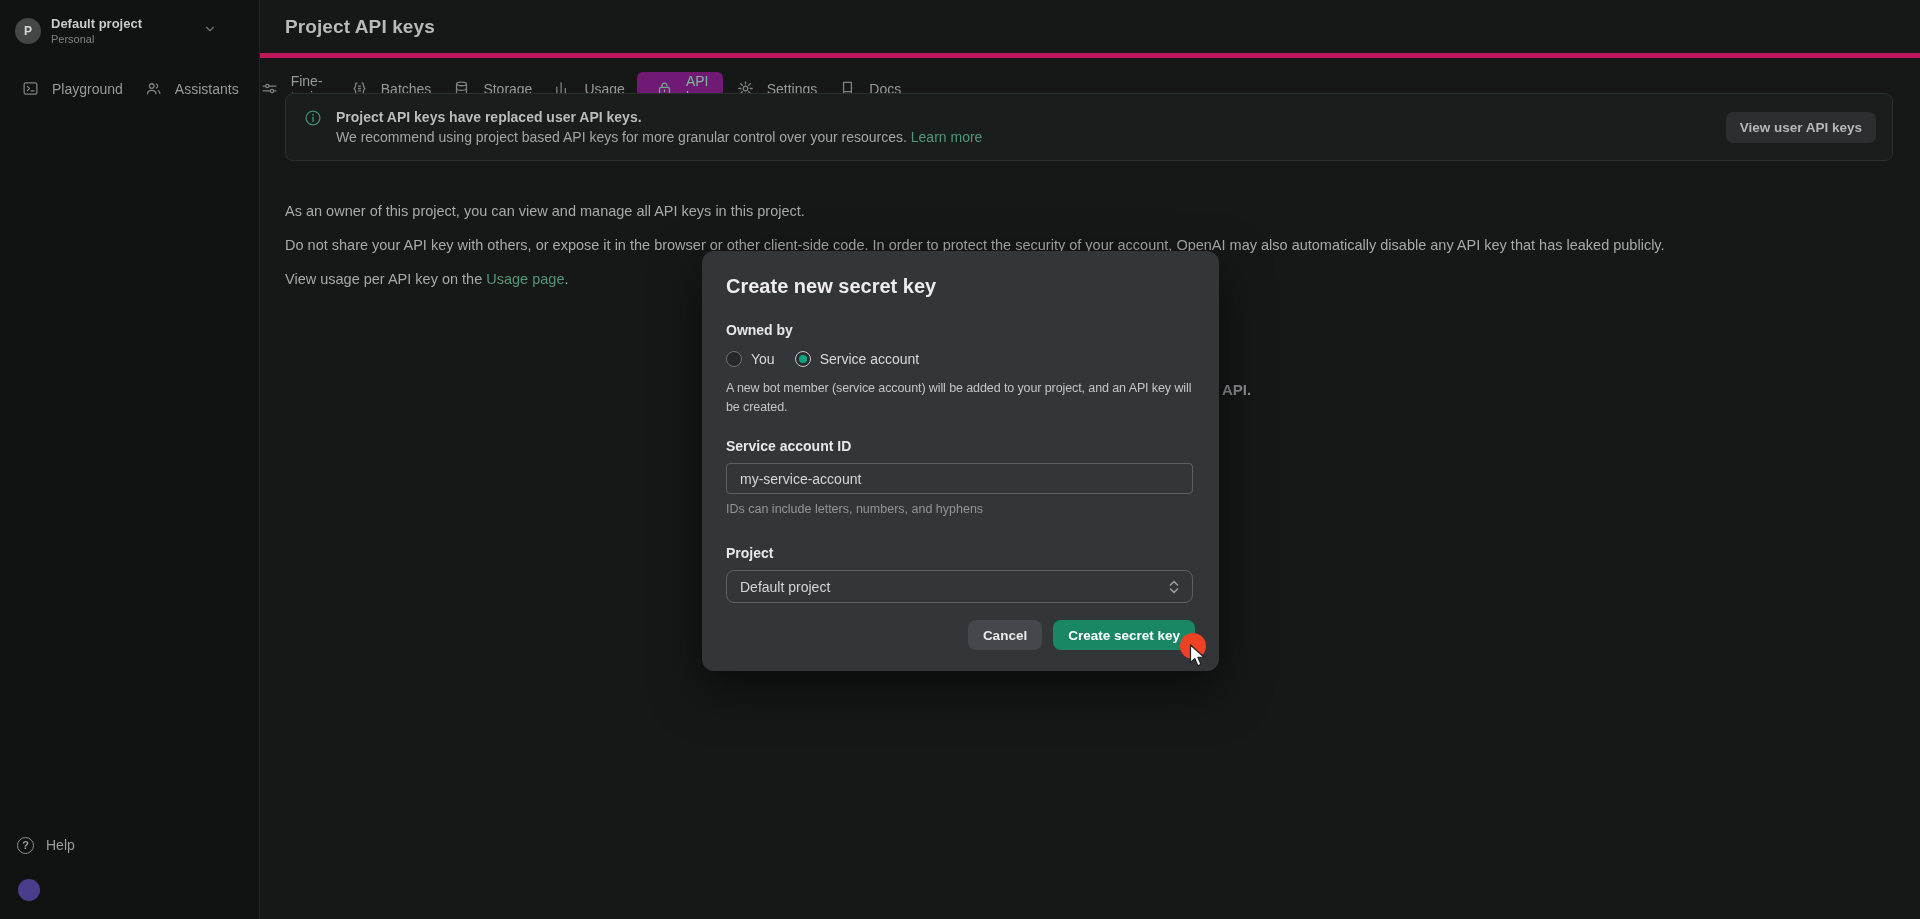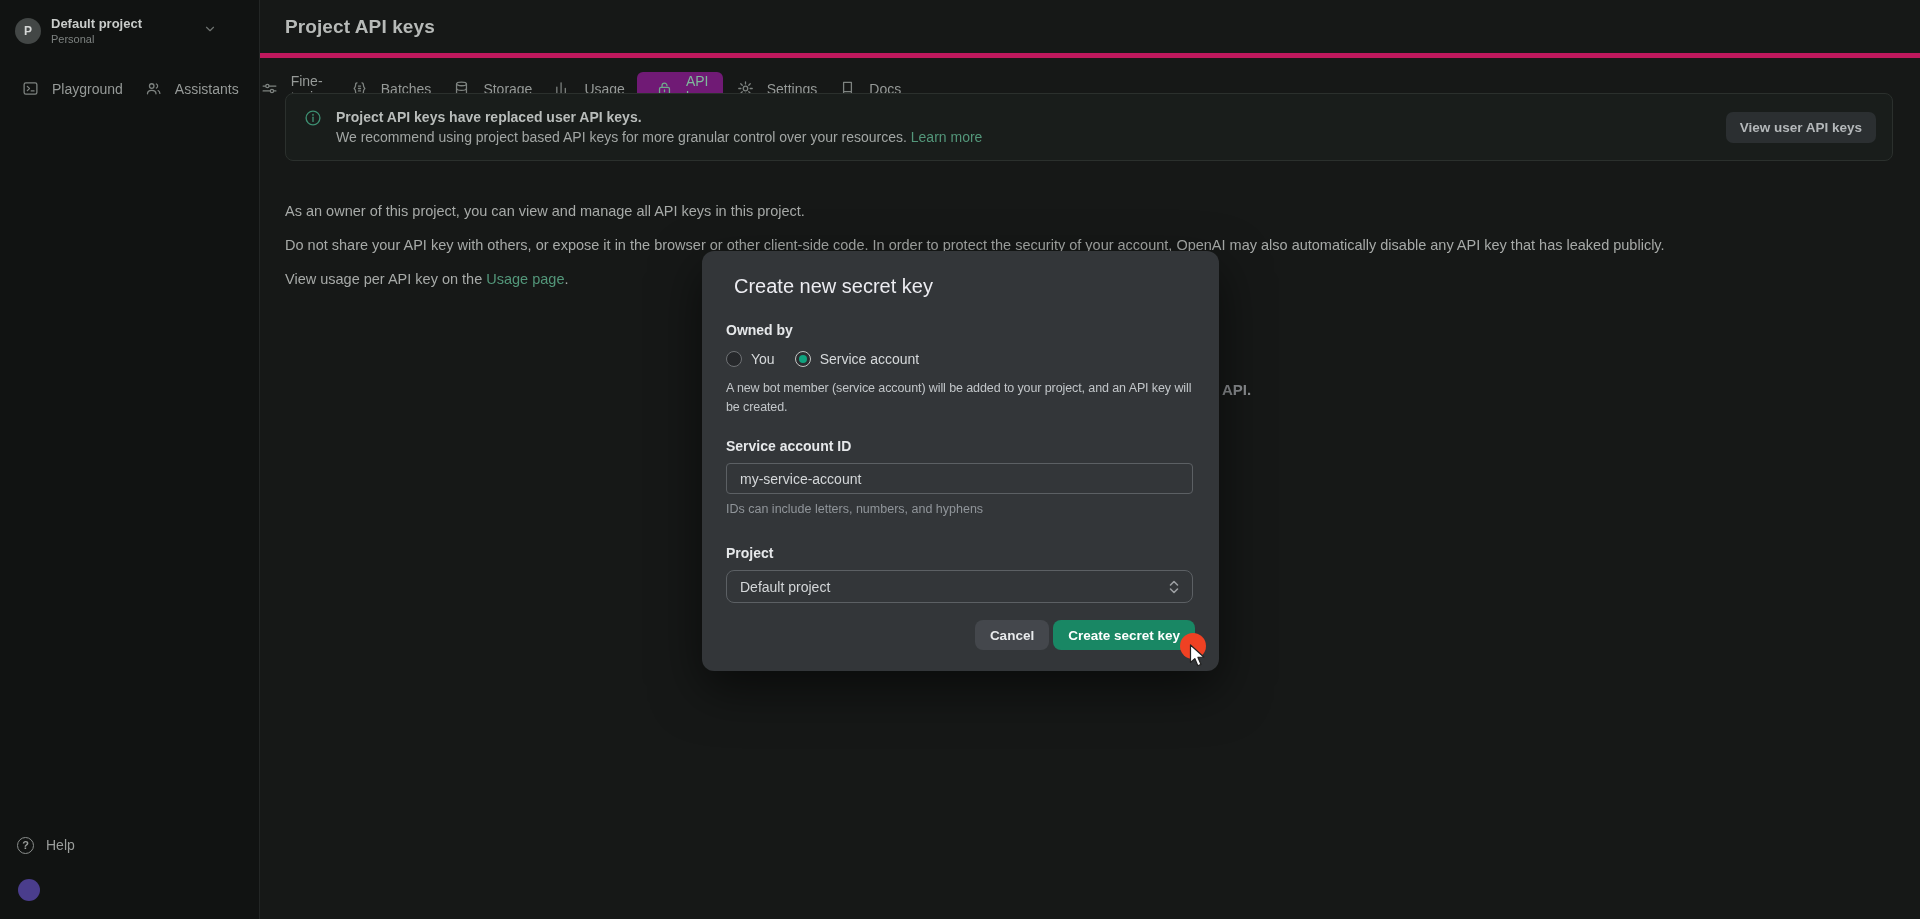--- a/index.html
+++ b/index.html
@@ -93,21 +93,21 @@
     font-size:15px; color:#8a8d90; font-weight:bold;
   }
 
   
   .modal {
     position:absolute; left:702px; top:251px; width:517px; height:420px;
     background:#333639; border-radius:12px;
     box-shadow:0 18px 50px rgba(0,0,0,.55);
     padding:24px; color:#d6d9db; z-index:10;
   }
-  .modal-title { font-size:20px; font-weight:normal; color:#ececf1;margin-left:8px; }
+  .modal-title { font-size:20px; font-weight:bold; color:#ececf1; }
   .field-label { font-size:14px; font-weight:bold; color:#e6e8ea; }
   .owned-by-label { margin-top:24px; }
   .radio-row { display:flex; align-items:center; gap:20px; margin-top:13px; }
   .radio-option { display:flex; align-items:center; gap:9px; font-size:14px; color:#d6d9db; cursor:pointer; }
   .radio-circle {
     width:16px; height:16px; border-radius:50%; background:#26282b;
     border:1.5px solid #6e7174; display:flex; align-items:center; justify-content:center;
   }
   .radio-option.selected .radio-circle { border-color:#c3c6c4; background:#2c2e31; }
   .radio-dot { width:8px; height:8px; border-radius:50%; background:#10a37f; }
@@ -127,21 +127,21 @@
   .select-box {
     margin-top:9px; width:467px; height:33px;
     border:1px solid #5c6064; border-radius:8px;
     display:flex; align-items:center; justify-content:space-between;
     padding:0 13px; font-size:14px; color:#d4d7d9; cursor:pointer;
   }
   .select-chevrons { color:#9b9ea1; display:flex; }
 
   .modal-actions {
     position:absolute; right:24px; bottom:21px;
-    display:flex; gap:4px; align-items:center;
+    display:flex; gap:11px; align-items:center;
   }
   .btn { border:none; border-radius:8px; height:30px; font-family:inherit;
          font-size:13.5px; font-weight:bold; cursor:pointer; padding:0 15px; }
   .btn-cancel { background:#44474c; color:#e8eaec; }
   .btn-primary { background:#198764; color:#ffffff; }
 
   .click-indicator {
     position:absolute; left:478px; top:382px; width:26px; height:26px;
     border-radius:50%; background:#ef4123; z-index:11; pointer-events:none;
   }

